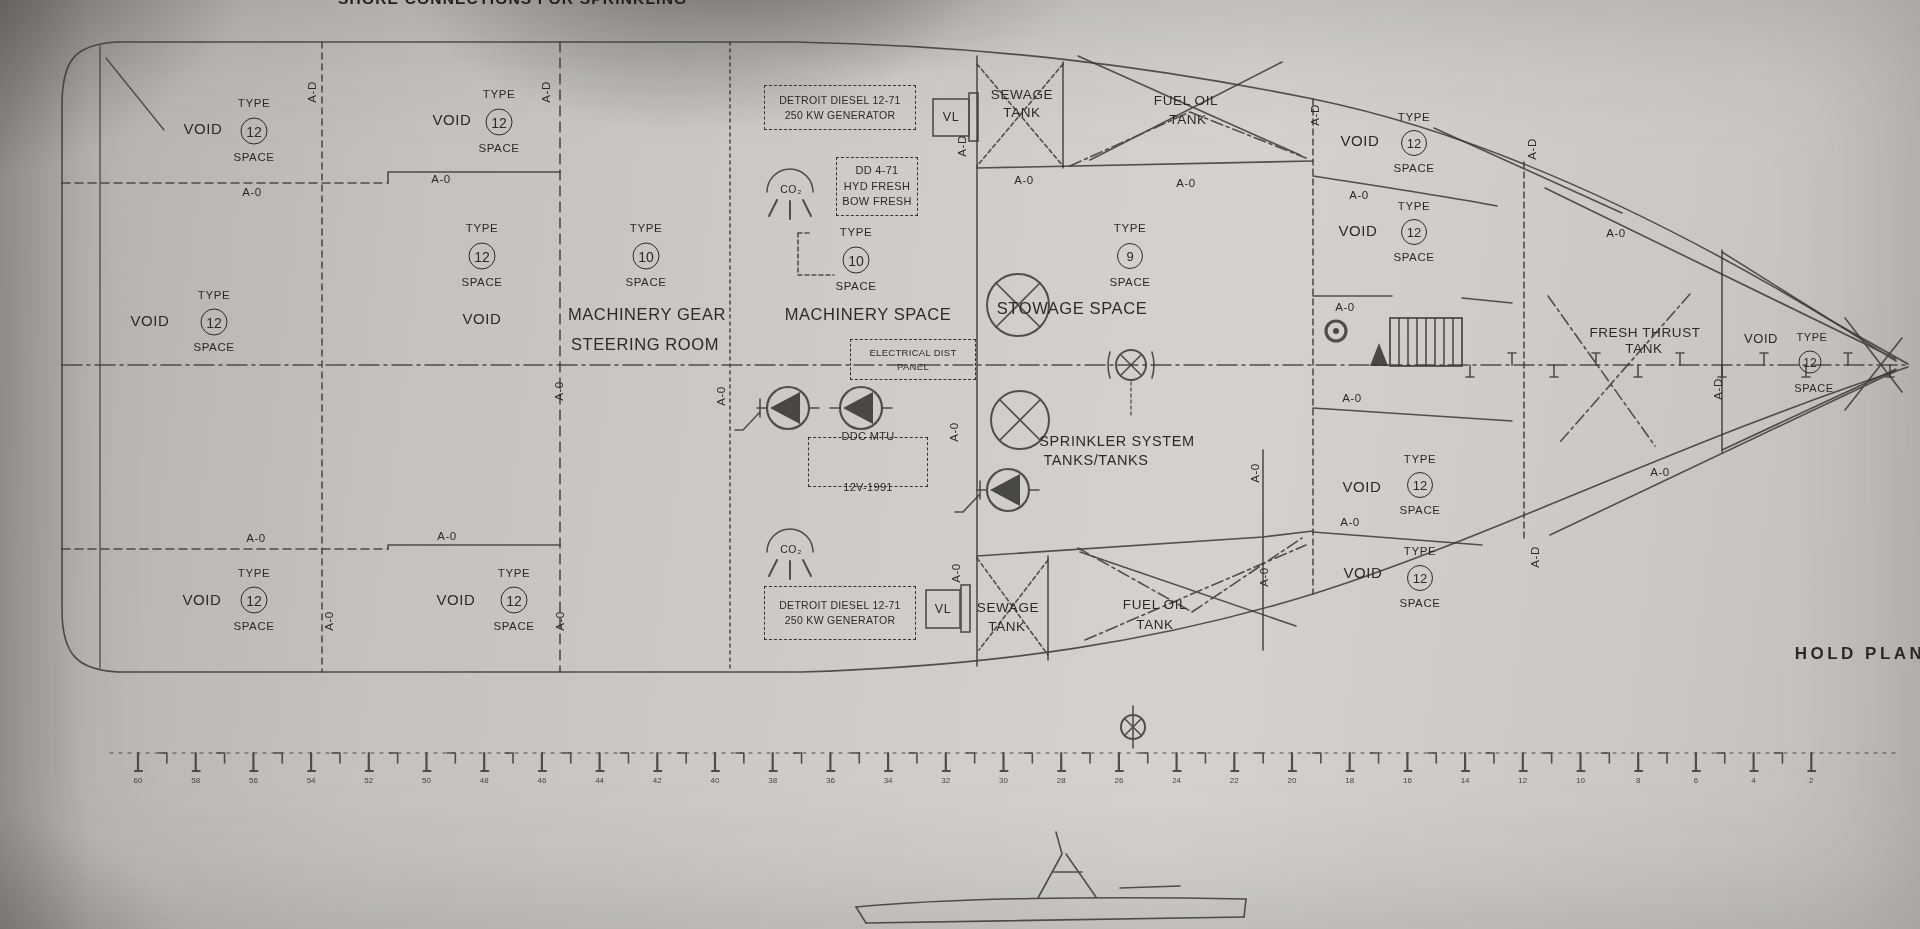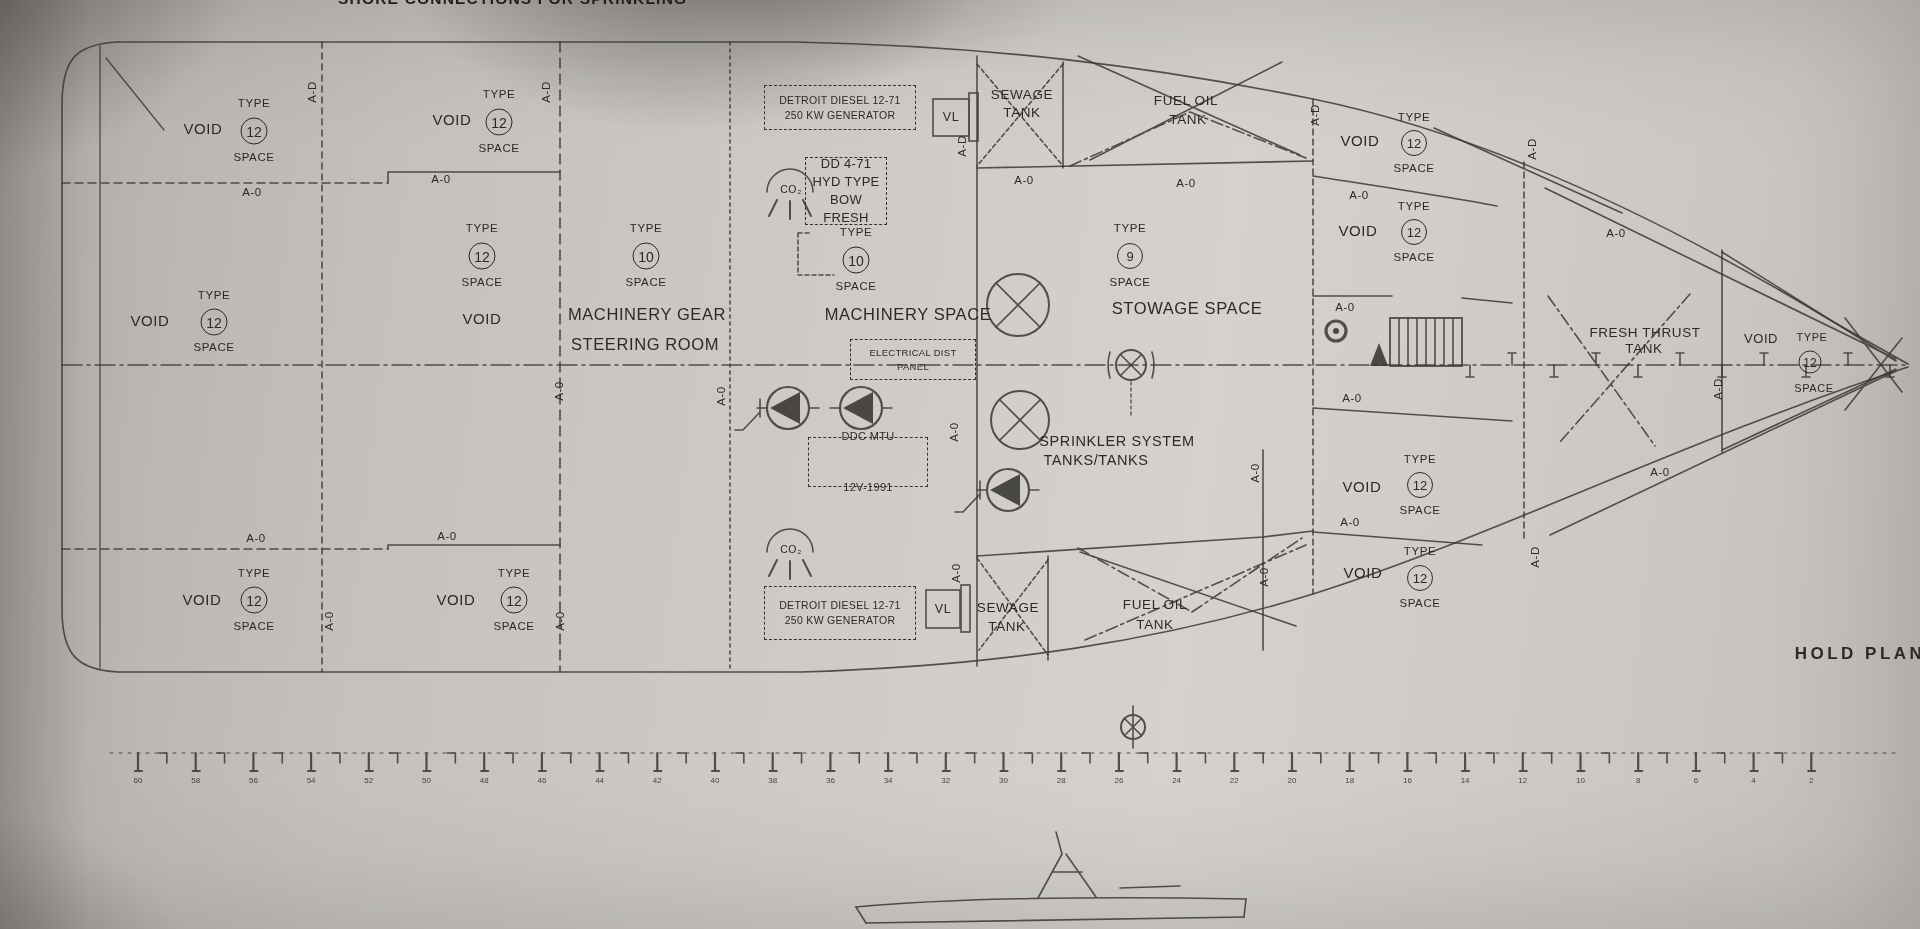--- a/index.html
+++ b/index.html
@@ -307,37 +307,37 @@
       <div class="lbl" style="left: 514px; top: 574px; font-size: 11.5px; transform: translate(-50%, -50%);">TYPE</div>
       <div class="lbl" style="left: 514px; top: 627px; font-size: 11.5px; transform: translate(-50%, -50%);">SPACE</div>
       <div class="lbl" style="left: 561px; top: 621px; font-size: 11.5px; transform: translate(-50%, -50%) rotate(-90deg);">A-0</div>
       <div class="lbl" style="left: 646px; top: 229px; font-size: 11.5px; transform: translate(-50%, -50%);">TYPE</div>
       <div class="lbl" style="left: 646px; top: 283px; font-size: 11.5px; transform: translate(-50%, -50%);">SPACE</div>
       <div class="lbl" style="left: 647px; top: 314px; font-size: 16.5px; transform: translate(-50%, -50%);">MACHINERY GEAR</div>
       <div class="lbl" style="left: 645px; top: 344px; font-size: 16.5px; transform: translate(-50%, -50%);">STEERING ROOM</div>
       <div class="lbl" style="left: 722px; top: 396px; font-size: 11.5px; transform: translate(-50%, -50%) rotate(-90deg);">A-0</div>
       <div class="lbl" style="left: 856px; top: 233px; font-size: 11.5px; transform: translate(-50%, -50%);">TYPE</div>
       <div class="lbl" style="left: 856px; top: 287px; font-size: 11.5px; transform: translate(-50%, -50%);">SPACE</div>
-      <div class="lbl" style="left: 868px; top: 314px; font-size: 16.5px; transform: translate(-50%, -50%); margin-left: 40px;">MACHINERY SPACE</div>
+      <div class="lbl" style="left: 868px; top: 314px; font-size: 16.5px; transform: translate(-50%, -50%);">MACHINERY SPACE</div>
       <div class="lbl" style="left: 791px; top: 189px; font-size: 10.5px; transform: translate(-50%, -50%);">CO₂</div>
       <div class="lbl" style="left: 791px; top: 549px; font-size: 10.5px; transform: translate(-50%, -50%);">CO₂</div>
       <div class="lbl" style="left: 963px; top: 146px; font-size: 11.5px; transform: translate(-50%, -50%) rotate(-90deg);">A-D</div>
       <div class="lbl" style="left: 955px; top: 432px; font-size: 11.5px; transform: translate(-50%, -50%) rotate(-90deg);">A-0</div>
       <div class="lbl" style="left: 957px; top: 573px; font-size: 11.5px; transform: translate(-50%, -50%) rotate(-90deg);">A-0</div>
       <div class="lbl" style="left: 951px; top: 117px; font-size: 12.5px; transform: translate(-50%, -50%);">VL</div>
       <div class="lbl" style="left: 1022px; top: 95px; font-size: 13.5px; transform: translate(-50%, -50%);">SEWAGE</div>
       <div class="lbl" style="left: 1022px; top: 113px; font-size: 13.5px; transform: translate(-50%, -50%);">TANK</div>
       <div class="lbl" style="left: 1186px; top: 101px; font-size: 13.5px; transform: translate(-50%, -50%);">FUEL OIL</div>
       <div class="lbl" style="left: 1188px; top: 120px; font-size: 13.5px; transform: translate(-50%, -50%);">TANK</div>
       <div class="lbl" style="left: 1024px; top: 181px; font-size: 11.5px; transform: translate(-50%, -50%);">A-0</div>
       <div class="lbl" style="left: 1186px; top: 184px; font-size: 11.5px; transform: translate(-50%, -50%);">A-0</div>
       <div class="lbl" style="left: 1316px; top: 115px; font-size: 11.5px; transform: translate(-50%, -50%) rotate(-90deg);">A-D</div>
       <div class="lbl" style="left: 1130px; top: 229px; font-size: 11.5px; transform: translate(-50%, -50%);">TYPE</div>
       <div class="lbl" style="left: 1130px; top: 283px; font-size: 11.5px; transform: translate(-50%, -50%);">SPACE</div>
-      <div class="lbl" style="left: 1187px; top: 308px; font-size: 16.5px; transform: translate(-50%, -50%);">STOWAGE SPACE</div>
+      <div class="lbl" style="left: 1072px; top: 308px; font-size: 16.5px; transform: translate(-50%, -50%);">STOWAGE SPACE</div>
       <div class="lbl" style="left: 1117px; top: 441px; font-size: 14.5px; transform: translate(-50%, -50%);">SPRINKLER SYSTEM</div>
       <div class="lbl" style="left: 1096px; top: 460px; font-size: 14.5px; transform: translate(-50%, -50%);">TANKS/TANKS</div>
       <div class="lbl" style="left: 943px; top: 609px; font-size: 12.5px; transform: translate(-50%, -50%);">VL</div>
       <div class="lbl" style="left: 1008px; top: 608px; font-size: 13.5px; transform: translate(-50%, -50%);">SEWAGE</div>
       <div class="lbl" style="left: 1007px; top: 627px; font-size: 13.5px; transform: translate(-50%, -50%);">TANK</div>
       <div class="lbl" style="left: 1155px; top: 605px; font-size: 13.5px; transform: translate(-50%, -50%);">FUEL OIL</div>
       <div class="lbl" style="left: 1155px; top: 625px; font-size: 13.5px; transform: translate(-50%, -50%);">TANK</div>
       <div class="lbl" style="left: 1256px; top: 473px; font-size: 11.5px; transform: translate(-50%, -50%) rotate(-90deg);">A-0</div>
       <div class="lbl" style="left: 1265px; top: 577px; font-size: 11.5px; transform: translate(-50%, -50%) rotate(-90deg);">A-0</div>
       <div class="lbl" style="left: 1360px; top: 140px; font-size: 15px; transform: translate(-50%, -50%);">VOID</div>
@@ -377,23 +377,23 @@
       <div class="circ" style="left: 1130px; top: 256px; width: 26px; height: 26px; font-size: 13px;">9</div>
       <div class="circ" style="left: 1414px; top: 143px; width: 26px; height: 26px; font-size: 13px;">12</div>
       <div class="circ" style="left: 1414px; top: 232px; width: 26px; height: 26px; font-size: 13px;">12</div>
       <div class="circ" style="left: 1420px; top: 485px; width: 26px; height: 26px; font-size: 13px;">12</div>
       <div class="circ" style="left: 1420px; top: 578px; width: 26px; height: 26px; font-size: 13px;">12</div>
       <div class="circ" style="left: 1810px; top: 362px; width: 23px; height: 23px; font-size: 12px;">12</div>
       <div class="dbox" style="left: 764px; top: 85px; width: 152px; height: 45px; font-size: 10.5px;">
         <div>DETROIT DIESEL 12-71</div>
         <div>250 KW GENERATOR</div>
       </div>
-      <div class="dbox" style="left: 805px; top: 157px; width: 82px; height: 68px; font-size: 13px;">
+      <div class="dbox" style="left: 836px; top: 157px; width: 82px; height: 59px; font-size: 11px;">
         <div>DD 4-71</div>
-        <div>HYD TYPE</div>
+        <div>HYD FRESH</div>
         <div>BOW FRESH</div>
       </div>
       <div class="dbox" style="left: 850px; top: 339px; width: 126px; height: 41px; font-size: 9.5px;">
         <div>ELECTRICAL DIST</div>
         <div>PANEL</div>
       </div>
       <div class="dbox" style="left: 808px; top: 437px; width: 120px; height: 50px; font-size: 11px; gap: 36px;">
         <div>DDC MTU</div>
         <div>12V-1991</div>
       </div>

